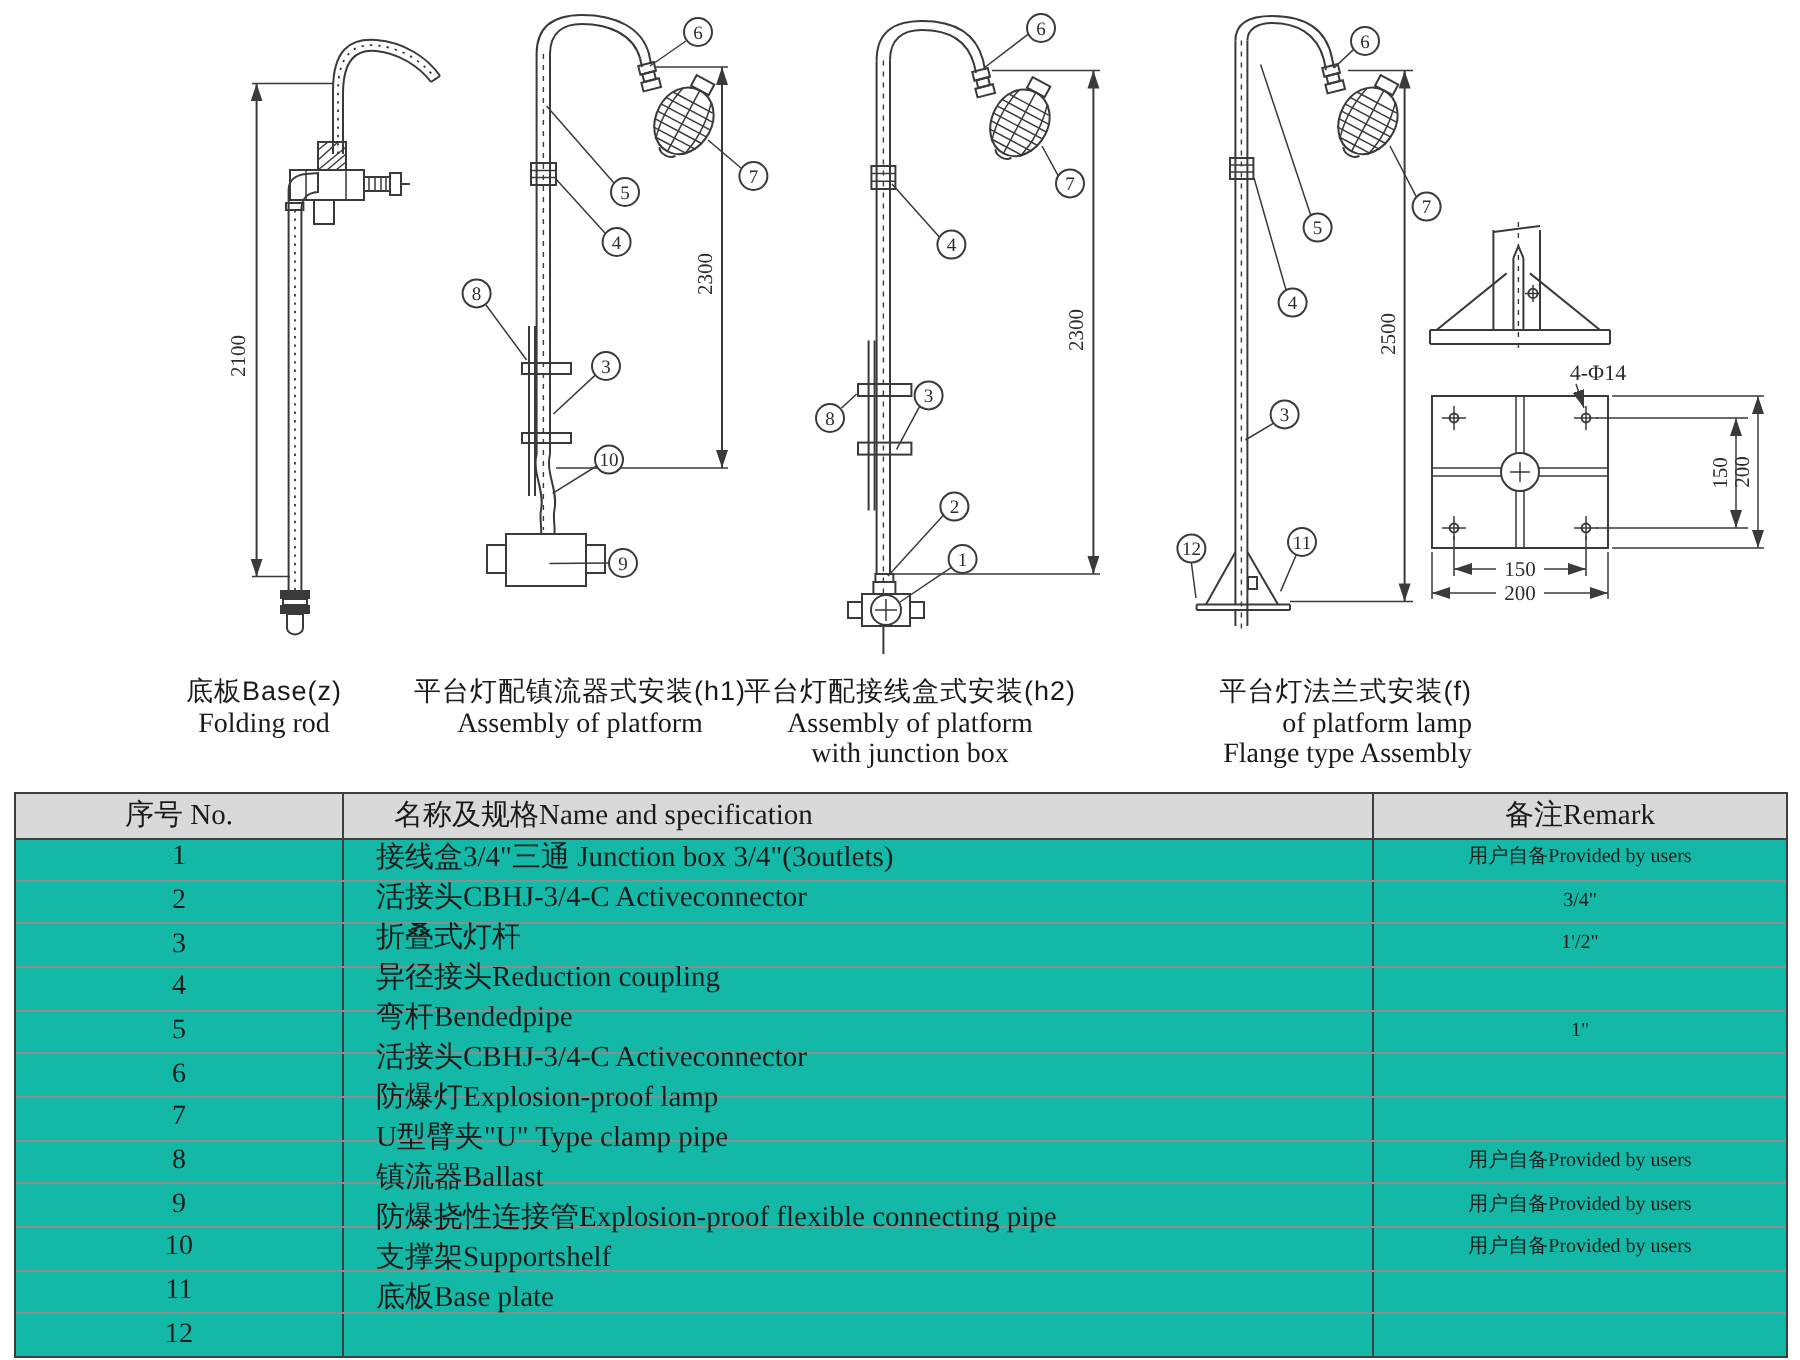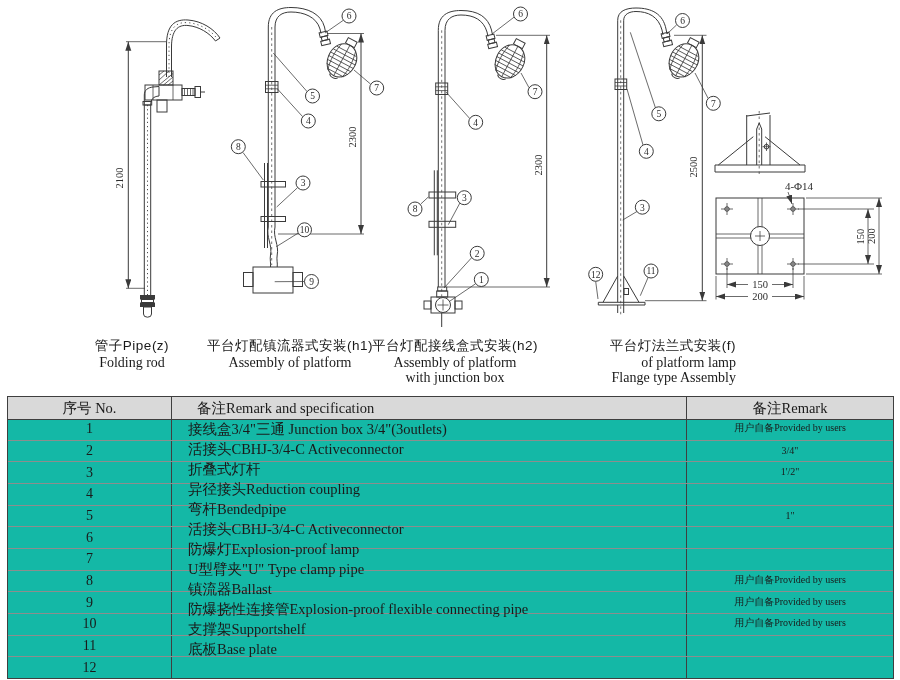--- a/index.html
+++ b/index.html
@@ -317,42 +317,42 @@
     <path class="thin" d="M194,279.5 H215" marker-end="url(#arr4)"></path>
     <text class="dimtxt" x="182" y="283" text-anchor="middle">150</text>
     <path class="thin" d="M138,291.5 H170" marker-start="url(#arr4)"></path>
     <path class="thin" d="M194,291.5 H226" marker-end="url(#arr4)"></path>
     <text class="dimtxt" x="182" y="295" text-anchor="middle">200</text>
   </g>
 </svg>
 </div>
 
 <div class="caption" style="left:59px;top:338px;width:146px;">
-  <div class="cn">管子Pipe(z)</div>
+  <div class="cn">底板Base(z)</div>
   <div class="en">Folding rod</div>
 </div>
 <div class="caption" style="left:202px;top:338px;width:176px;">
   <div class="cn">平台灯配镇流器式安装(h1)</div>
   <div class="en">Assembly of platform</div>
 </div>
 <div class="caption" style="left:367px;top:338px;width:176px;">
   <div class="cn">平台灯配接线盒式安装(h2)</div>
   <div class="en">Assembly of platform</div>
   <div class="en">with junction box</div>
 </div>
 <div class="caption" style="left:560px;top:338px;width:176px;text-align:right;">
   <div class="cn">平台灯法兰式安装(f)</div>
   <div class="en">of platform lamp</div>
   <div class="en">Flange type Assembly</div>
 </div>
 
 <div class="parts-table">
   <div class="pt-head">
     <div class="h-no">序号 No.</div>
-    <div class="h-name">备注Remark and specification</div>
+    <div class="h-name">名称及规格Name and specification</div>
     <div class="h-remark">备注Remark</div>
   </div>
   <div class="pt-rows">
     <div class="pt-row">
         <div class="c-no">1</div>
         <div class="c-name"></div>
         <div class="c-remark">用户自备Provided by users</div>
       </div>
     <div class="pt-row">
         <div class="c-no">2</div>

